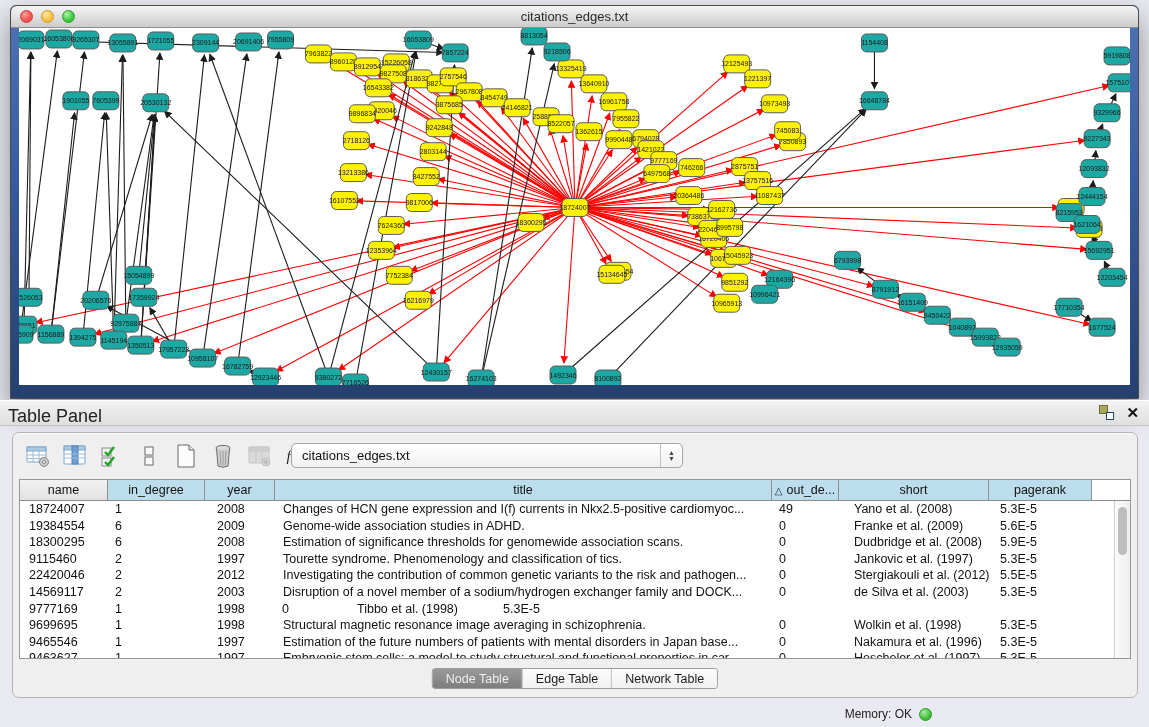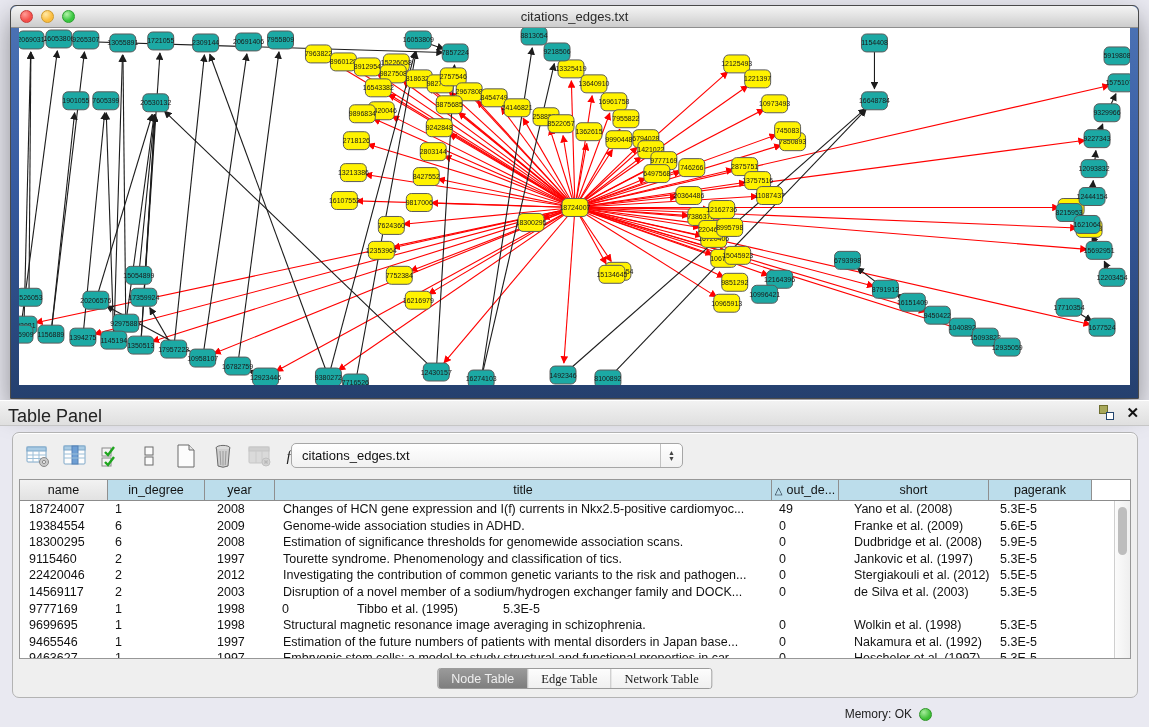--- a/index.html
+++ b/index.html
@@ -68,21 +68,21 @@
   .td.c4{padding-left:7px;} .td.c5{padding-left:15px;} .td.c6{padding-left:11px;}
   .vscroll { position:absolute; right:0; top:21px; bottom:0; width:16px;
     background:linear-gradient(90deg,#FBFBFB,#EFEFEF); border-left:1px solid #CFCFCF; }
   .vthumb { position:absolute; left:3px; top:6px; width:9px; height:48px; background:#BDBDBD; border-radius:5px; }
 
   
   .tabs { position:absolute; left:50%; transform:translateX(-50%); bottom:8px; display:flex;
     border:1px solid #9B9B9B; border-radius:3px; overflow:hidden; background:#FAFAFA; height:21px; }
   .tab { font-size:12.5px; color:#1A1A1A; padding:3px 13px 0 13px; background:linear-gradient(180deg,#FDFDFD,#F0F0F0); }
   .tab.sel { background:linear-gradient(180deg,#9A9A9A,#7E7E7E); color:#EFEFEF; }
-  .tab + .tab { border-left:1px solid #BFBFBF;font-family:Liberation Serif, serif; }
+  .tab + .tab { border-left:1px solid #BFBFBF; }
 
   
   .statusbar { position:absolute; left:0; bottom:0; width:960px; height:27px; }
   .mem { position:absolute; right:28px; bottom:6px; font-size:12px; color:#222; display:flex; align-items:center; }
   .mem-dot { width:13px; height:13px; border-radius:50%; margin-left:7px;
     background:radial-gradient(circle at 35% 30%,#A6EC9C,#3DBE35 65%); border:1px solid #2C9426; }
 </style>
 </head>
 <body>
 
@@ -892,39 +892,39 @@
           <div class="td c3">Disruption of a novel member of a sodium/hydrogen exchanger family and DOCK...</div>
           <div class="td c4">0</div>
           <div class="td c5">de Silva et al. (2003)</div>
           <div class="td c6">5.3E-5</div>
         </div>
         <div class="tr">
           <div class="td c0">9777169</div>
           <div class="td c1">1</div>
           <div class="td c2">1998</div>
           <div class="td c4">0</div>
-          <div class="td c5">Tibbo et al. (1995)</div>
+          <div class="td c5">Tibbo et al. (1998)</div>
           <div class="td c6">5.3E-5</div>
         </div>
         <div class="tr">
           <div class="td c0">9699695</div>
           <div class="td c1">1</div>
           <div class="td c2">1998</div>
           <div class="td c3">Structural magnetic resonance image averaging in schizophrenia.</div>
           <div class="td c4">0</div>
           <div class="td c5">Wolkin et al. (1998)</div>
           <div class="td c6">5.3E-5</div>
         </div>
         <div class="tr">
           <div class="td c0">9465546</div>
           <div class="td c1">1</div>
           <div class="td c2">1997</div>
           <div class="td c3">Estimation of the future numbers of patients with mental disorders in Japan base...</div>
           <div class="td c4">0</div>
-          <div class="td c5">Nakamura et al. (1992)</div>
+          <div class="td c5">Nakamura et al. (1996)</div>
           <div class="td c6">5.3E-5</div>
         </div>
         <div class="tr">
           <div class="td c0">9463627</div>
           <div class="td c1">1</div>
           <div class="td c2">1997</div>
           <div class="td c3">Embryonic stem cells: a model to study structural and functional properties in car...</div>
           <div class="td c4">0</div>
           <div class="td c5">Hescheler et al. (1997)</div>
           <div class="td c6">5.3E-5</div>

